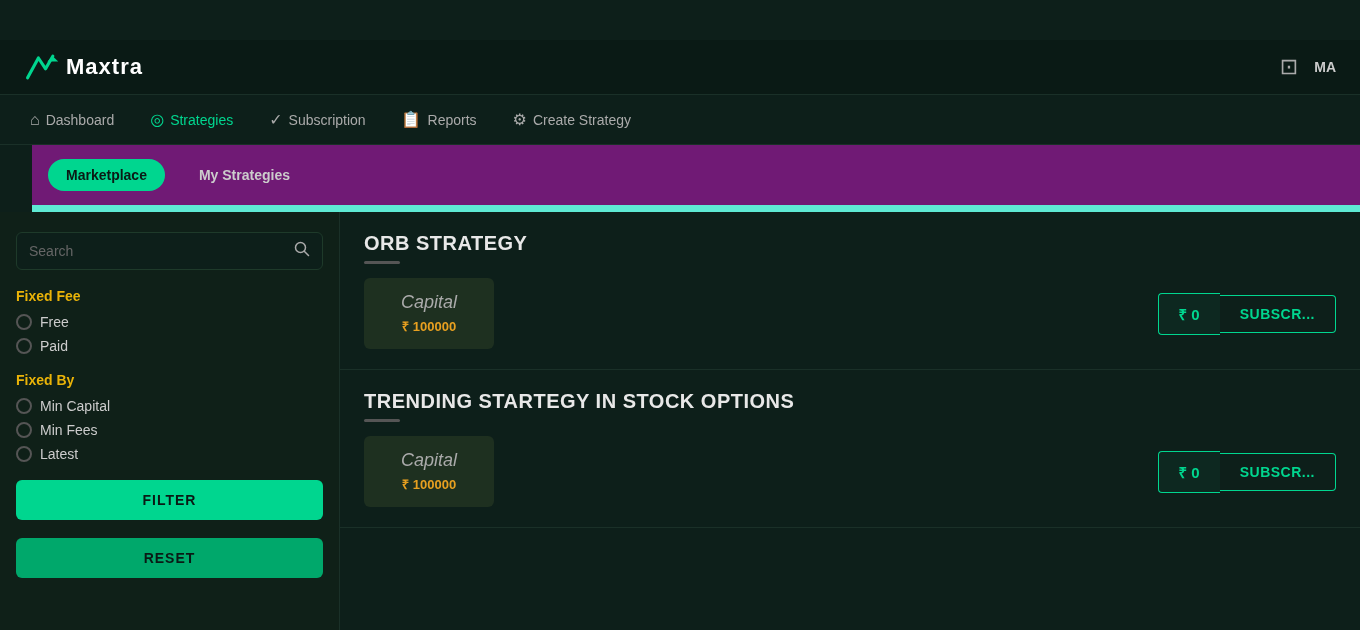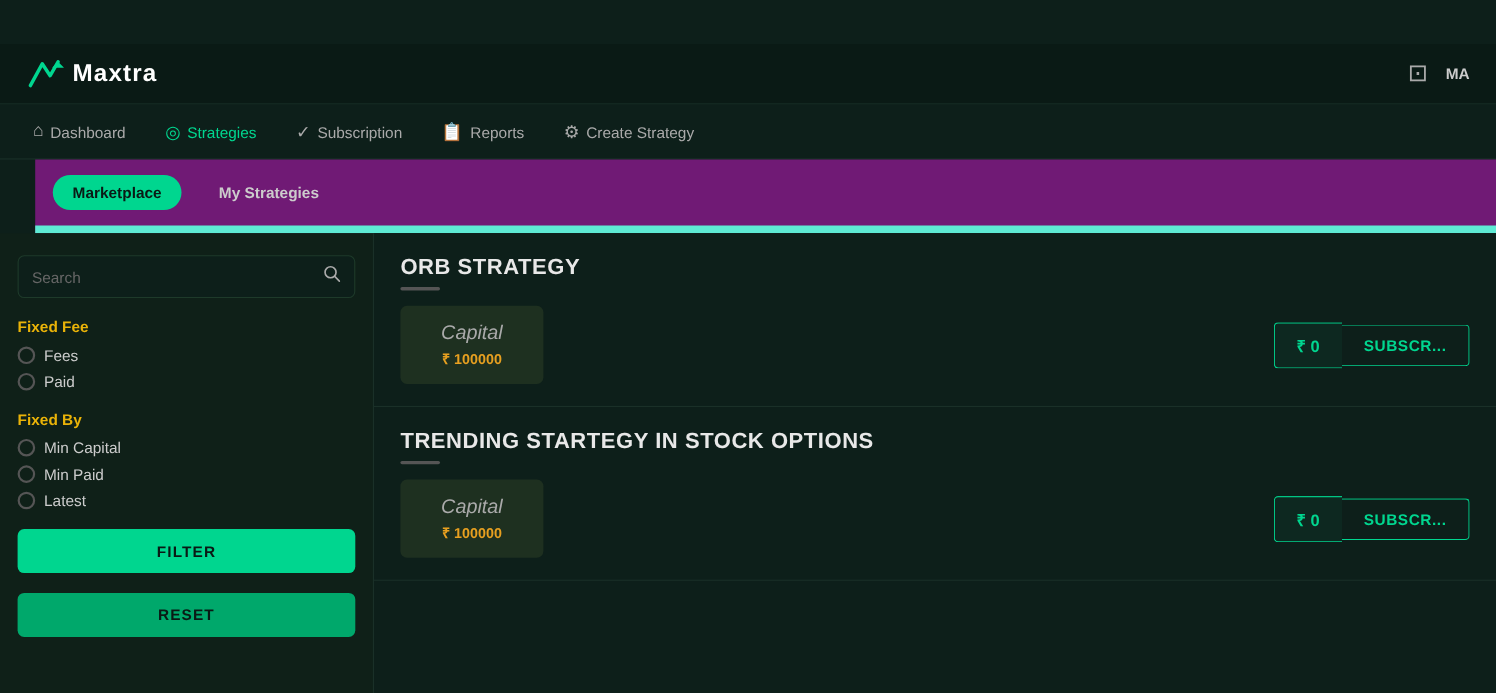--- a/index.html
+++ b/index.html
@@ -350,39 +350,39 @@
           <line x1="10.5" y1="10.5" x2="14.5" y2="14.5" stroke="#aaa" stroke-width="1.5" stroke-linecap="round"></line>
         </svg>
       </button>
     </div>
 
     <div class="filter-section">
       <span class="filter-label">Fixed Fee</span>
       <div class="radio-group">
         <label class="radio-item">
           <span class="radio-circle"></span>
-          <span>Fees</span>
+          <span>Free</span>
         </label>
         <label class="radio-item">
           <span class="radio-circle"></span>
           <span>Paid</span>
         </label>
       </div>
     </div>
 
     <div class="filter-section">
       <span class="filter-label">Fixed By</span>
       <div class="radio-group">
         <label class="radio-item">
           <span class="radio-circle"></span>
           <span>Min Capital</span>
         </label>
         <label class="radio-item">
           <span class="radio-circle"></span>
-          <span>Min Paid</span>
+          <span>Min Fees</span>
         </label>
         <label class="radio-item">
           <span class="radio-circle"></span>
           <span>Latest</span>
         </label>
       </div>
     </div>
 
     <button class="filter-btn">FILTER</button>
     <button class="reset-btn">RESET</button>

